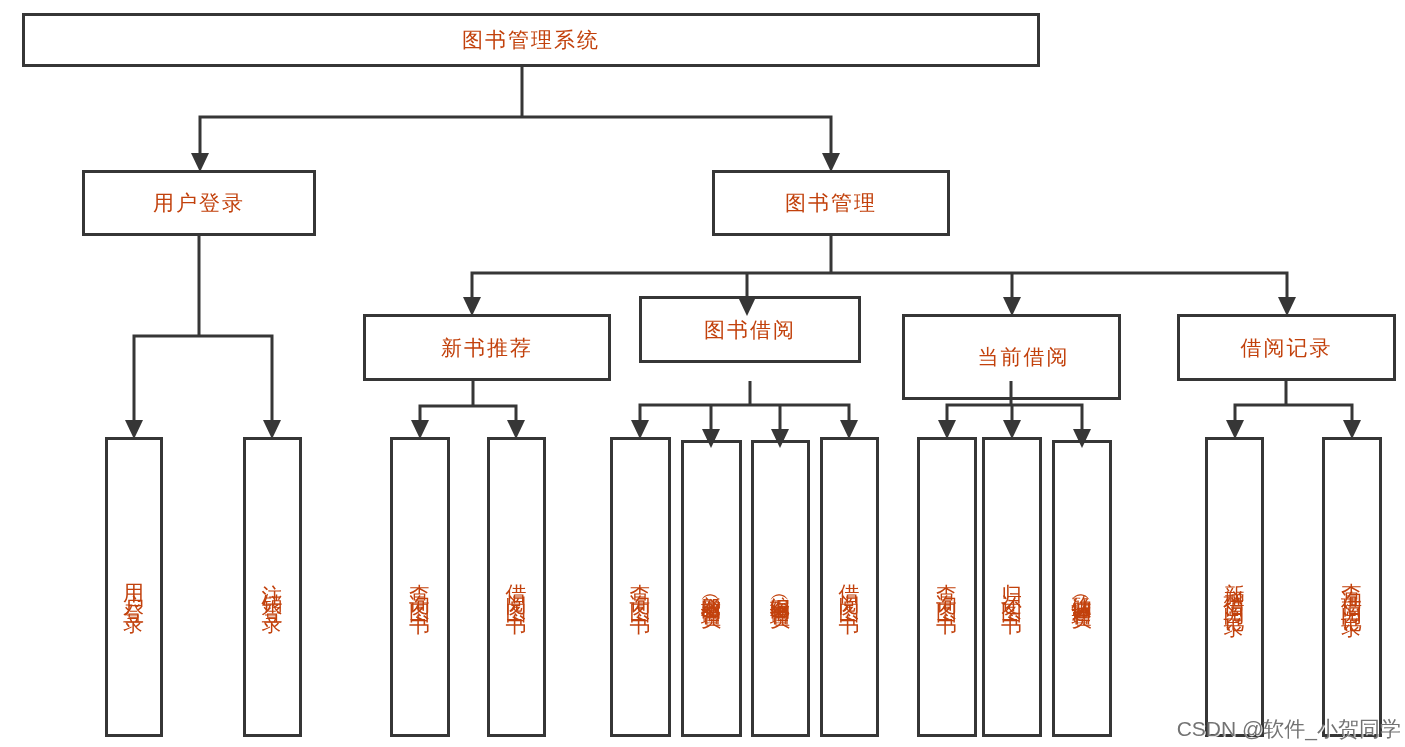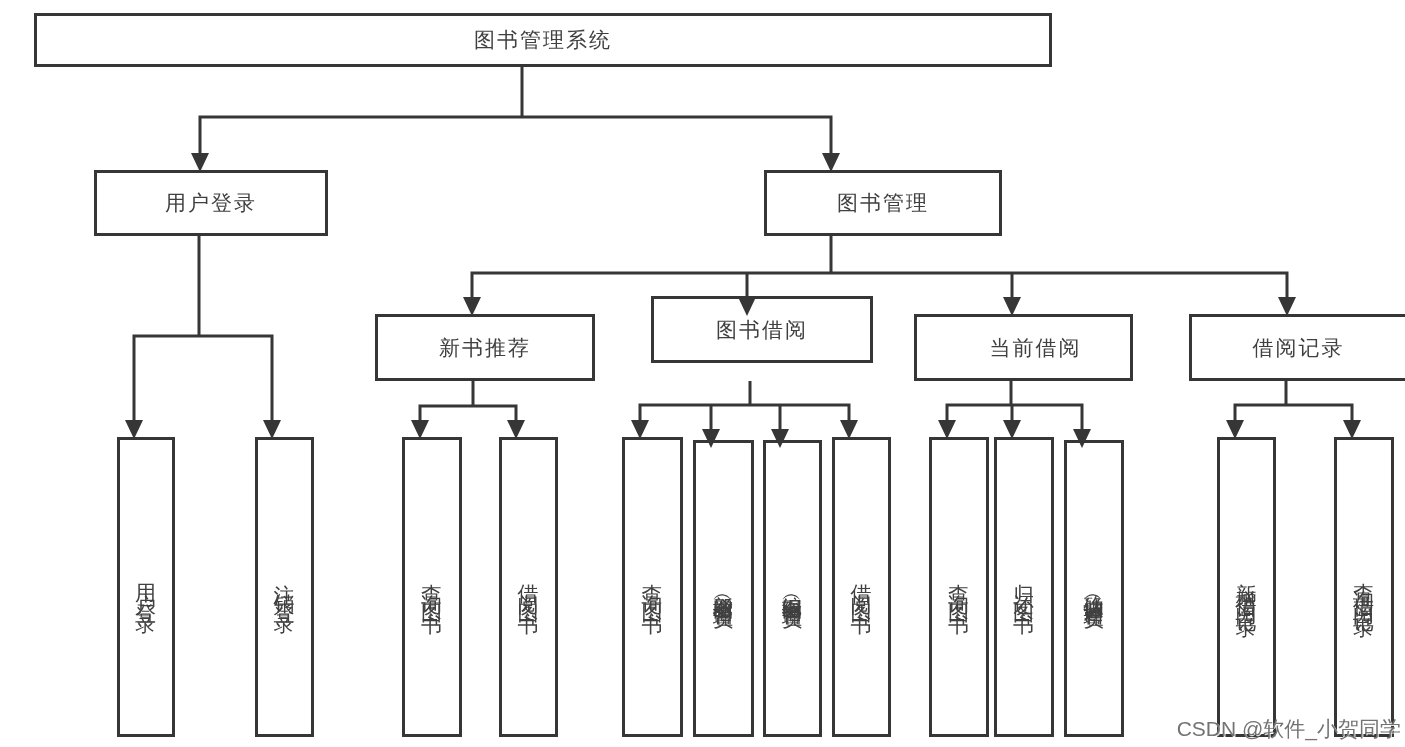--- a/index.html
+++ b/index.html
@@ -1,32 +1,32 @@
 <!DOCTYPE html>
 <html><head>
 <meta charset="utf-8">
 <style>
   html,body{margin:0;padding:0;background:#ffffff;}
   body{font-family:"Liberation Sans","DejaVu Sans",sans-serif;}
   #canvas{position:relative;width:1405px;height:747px;background:#ffffff;overflow:hidden;}
   #connector-layer{position:absolute;left:0;top:0;width:1405px;height:747px;pointer-events:none;z-index:3;}
   .node{position:absolute;box-sizing:border-box;border:3px solid #363636;background:#ffffff;
-        display:flex;align-items:center;justify-content:center;color:#404040;z-index:2;margin-left:12px;}
+        display:flex;align-items:center;justify-content:center;color:#c2410c;z-index:2;}
   .hbox{font-size:21px;letter-spacing:2px;white-space:nowrap;}
   .vbox span{writing-mode:vertical-rl;text-orientation:mixed;font-size:21px;letter-spacing:10px;
              white-space:nowrap;line-height:1;}
   .vbox.mid span{letter-spacing:7px;}
   .vbox.long span{font-size:20px;letter-spacing:2px;}
   
   .n-root{left:22px;top:13px;width:1018px;height:54px;}
   .n-l2a{left:82px;top:170px;width:234px;height:66px;}
-  .n-l2b{left:752px;top:170px;width:238px;height:66px;}
-  .n-l3a{left:363px;top:314px;width:220px;height:67px;}
+  .n-l2b{left:712px;top:170px;width:238px;height:66px;}
+  .n-l3a{left:363px;top:314px;width:248px;height:67px;}
   .n-l3b{left:639px;top:296px;width:222px;height:67px;}
-  .n-l3c{left:902px;top:314px;width:219px;height:67px;padding-left:24px;}
+  .n-l3c{left:902px;top:314px;width:219px;height:86px;padding-left:24px;}
   .n-l3d{left:1177px;top:314px;width:219px;height:67px;}
   .n-v1{left:105px;top:437px;width:58px;height:300px;}
   .n-v2{left:243px;top:437px;width:59px;height:300px;}
   .n-v3{left:390px;top:437px;width:60px;height:300px;}
   .n-v4{left:487px;top:437px;width:59px;height:300px;}
   .n-v5{left:610px;top:437px;width:61px;height:300px;}
   .n-v6{left:681px;top:440px;width:61px;height:297px;}
   .n-v7{left:751px;top:440px;width:59px;height:297px;}
   .n-v8{left:820px;top:437px;width:59px;height:300px;}
   .n-v9{left:917px;top:437px;width:60px;height:300px;}

